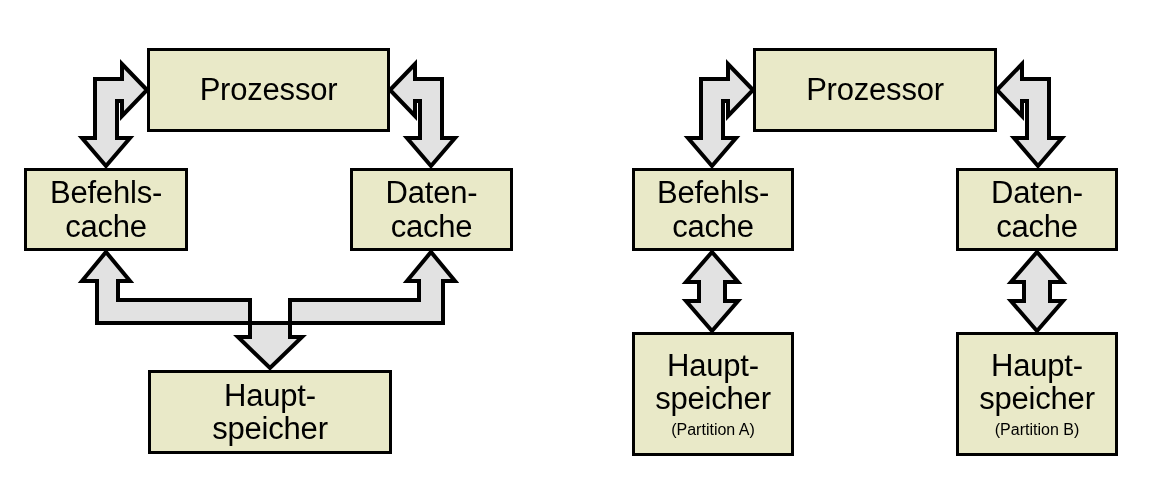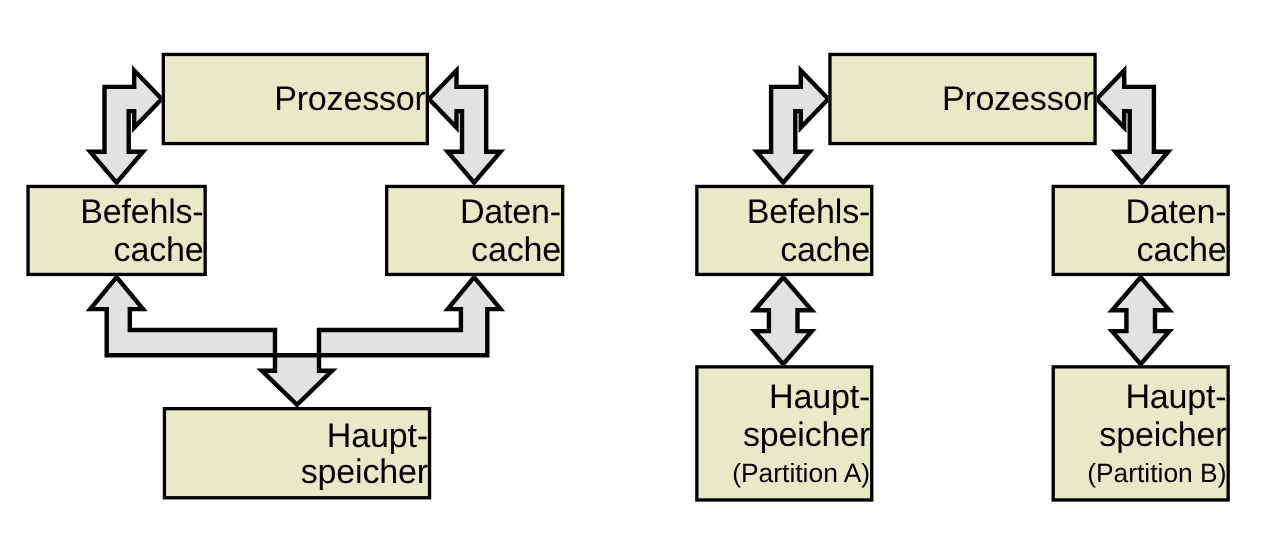--- a/index.html
+++ b/index.html
@@ -27,39 +27,39 @@
     width: 1161px;
     height: 498px;
   }
   .node {
     position: absolute;
     box-sizing: border-box;
     background: #e9e9c8;
     border: 3px solid #000000;
     display: flex;
     flex-direction: column;
-    align-items: flex-end;
+    align-items: center;
     justify-content: center;
     text-align: center;
     color: #000000;
     line-height: 1.06;
     z-index: 5;
   }
   .node .lbl {
     display: block;
     font-size: 31px;
     letter-spacing: -0.2px;
     white-space: nowrap;
   }
   .node .lbl.two-line {
     line-height: 1.08;
   }
   .node .sub {
     display: block;
-    font-size: 24px;
+    font-size: 16px;
     margin-top: 7px;
     white-space: nowrap;
   }
   .arrow-fill { fill: #e2e2e2; stroke: #000000; stroke-width: 4; stroke-linejoin: miter; }
 </style>
 </head>
 <body>
 
 <div id="canvas">
 

